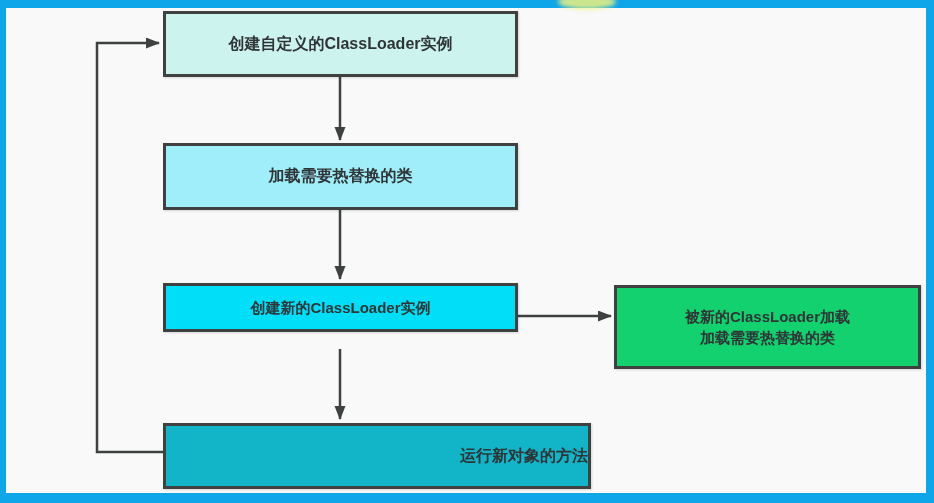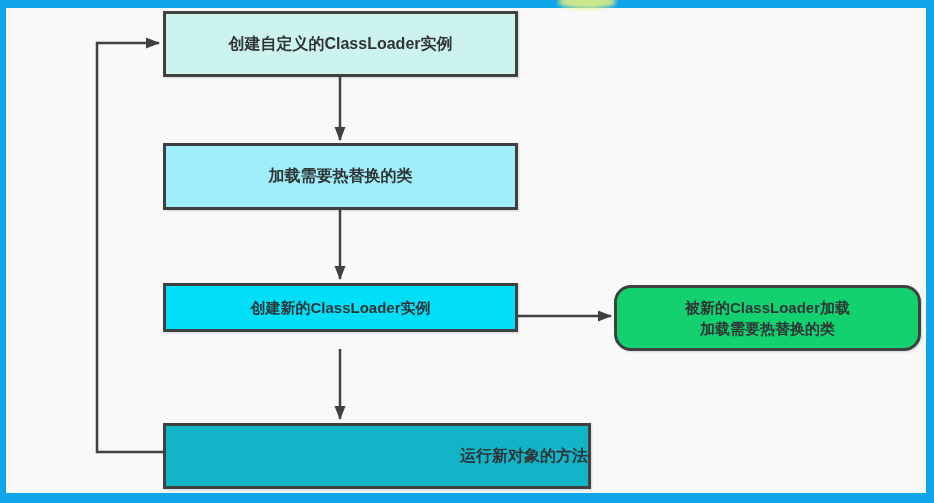--- a/index.html
+++ b/index.html
@@ -36,21 +36,21 @@
     text-align: center;
     font-weight: bold;
     color: #2f3436;
     box-shadow: 1px 1px 2px rgba(0,0,0,0.15);
   }
   .node span { display: block; }
   .node-1 { left: 163px; top: 11px;  width: 355px; height: 66px; font-size: 16px; }
   .node-2 { left: 163px; top: 143px; width: 355px; height: 67px; font-size: 16px; }
   .node-3 { left: 163px; top: 283px; width: 355px; height: 49px; font-size: 15px; line-height: 21px; }
   .node-4 { left: 163px; top: 423px; width: 428px; height: 66px; font-size: 16px; align-items: flex-end; }
-  .node-5 { left: 614px; top: 285px; width: 307px; height: 66px; font-size: 15px; line-height: 21px; border-radius: 17px; }
+  .node-5 { left: 614px; top: 285px; width: 307px; height: 84px; font-size: 15px; line-height: 21px; }
   .node-6 { left: 10px;  top: 185px; width: 67px;  height: 108px; font-size: 15px; line-height: 24px; border-width: 2px; }
   .connectors {
     position: absolute;
     left: 0; top: 0;
     width: 934px; height: 503px;
     pointer-events: none;
   }
 </style>
 </head>
 <body>

